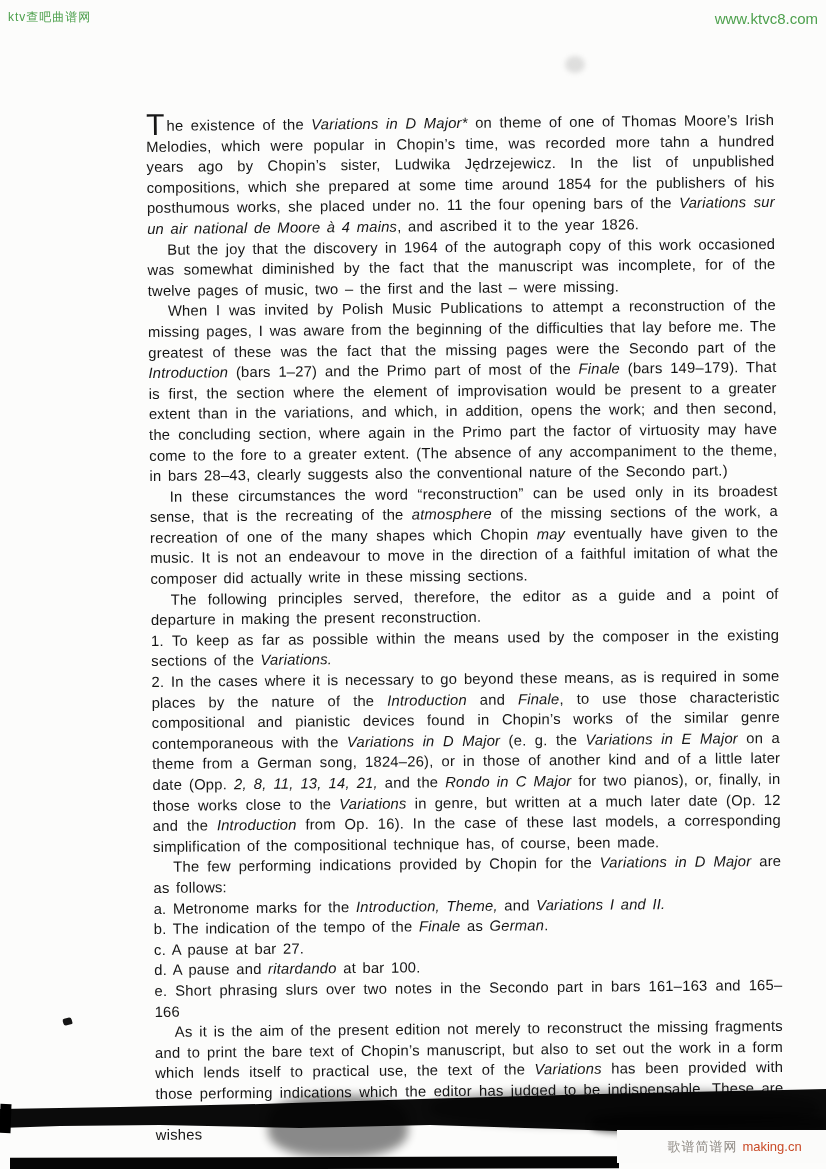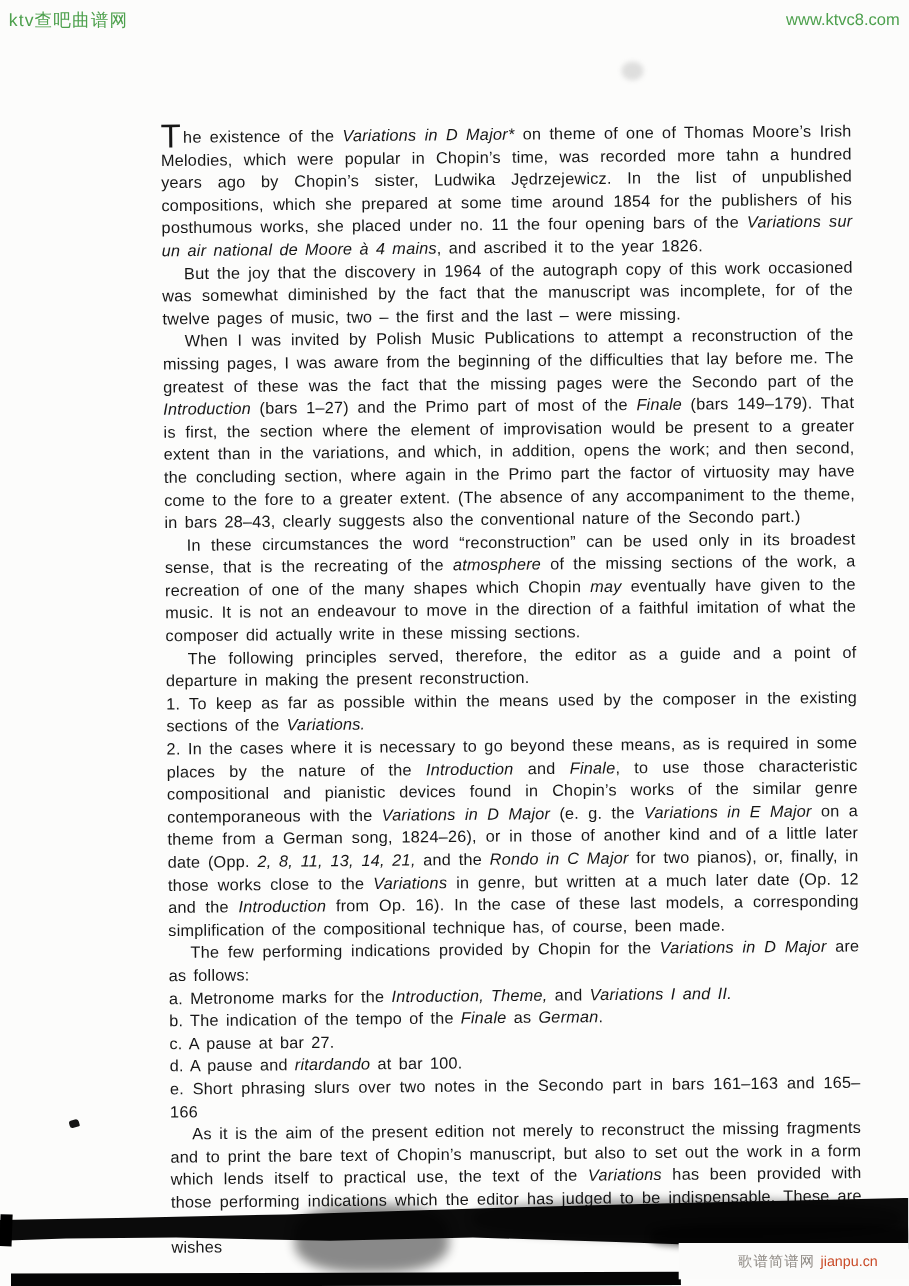--- a/index.html
+++ b/index.html
@@ -4,21 +4,21 @@
 <style>
   html,body{margin:0;padding:0;}
   body{
     width:826px;height:1169px;position:relative;overflow:hidden;
     background:#fcfcfb;
     font-family:"Liberation Sans",sans-serif;
   }
   
   .wm-top-left{
     position:absolute;left:8px;top:9px;
-    font-size:16px;letter-spacing:1px;
+    font-size:12px;letter-spacing:1px;
     color:var(--green,#4da04d);
   }
   .wm-top-right{
     position:absolute;right:8px;top:10px;
     font-size:15px;
     color:var(--green,#4da04d);
   }
   
   .top-smudge{
     position:absolute;left:565px;top:56px;width:20px;height:17px;
@@ -112,14 +112,14 @@
 
 <div class="band"></div>
 <div class="band-noise-a"></div>
 <div class="band-noise-b"></div>
 <div class="band-noise-c"></div>
 <div class="left-tick"></div>
 <div class="bottom-bar"></div>
 
 <div class="wm-box">
   <span class="site">歌谱简谱网</span>
-  <span class="url">jianpu.cn</span>
+  <span class="url">making.cn</span>
 </div>
 
 </body></html>

